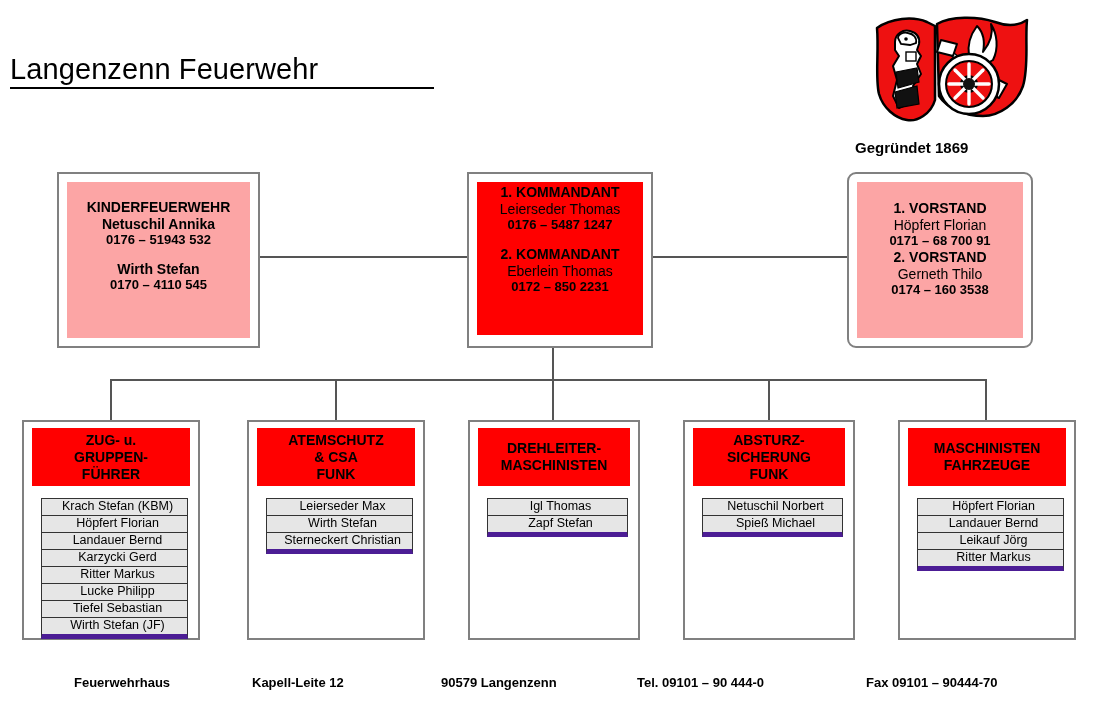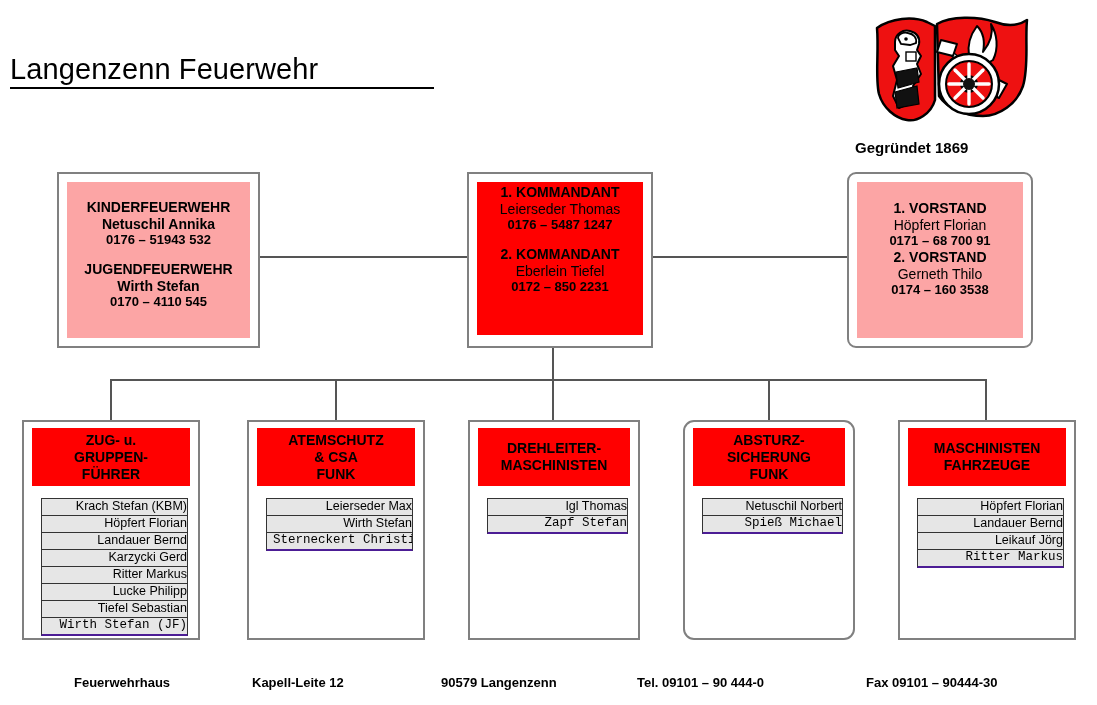--- a/index.html
+++ b/index.html
@@ -151,31 +151,31 @@
     right: 10px;
   }
   .member {
     background: #e6e6e6;
     border: 1px solid #333333;
     border-bottom: none;
     font-size: 12.5px;
     line-height: 15px;
     padding: 0 0 1px 6px;
     height: 15px;
-    text-align: right;
+    text-align: center;
     white-space: nowrap;
     overflow: hidden;
     margin-left: 7px;
   }
-  .member:last-child { border-bottom: 2px solid #4c1d95; font-family: Liberation Mono, monospace; }
+  .member:last-child { border-bottom: 5px solid #4c1d95; }
 
   #grp-0 { left: 22px;  width: 178px; padding-left: 48px; }
   #grp-1 { left: 247px; width: 178px; }
   #grp-2 { left: 468px; width: 172px; }
-  #grp-3 { left: 683px; width: 172px; border-radius: 11px; }
+  #grp-3 { left: 683px; width: 172px; }
   #grp-4 { left: 898px; width: 178px; }
 
   
   #footer {
     position: absolute;
     left: 0;
     top: 675px;
     width: 906px;
     height: 20px;
   }
@@ -258,34 +258,33 @@
   <div class="ln lnv" style="left:552px; top:379px; height:43px;"></div>
   <div class="ln lnv" style="left:768px; top:379px; height:43px;"></div>
   <div class="ln lnv" style="left:985px; top:379px; height:43px;"></div>
 
   <div class="frame" id="box-kinder">
     <div class="panel yellow">
       <div class="ttl">KINDERFEUERWEHR</div>
       <div class="nm b">Netuschil Annika</div>
       <div class="tel">0176 – 51943 532</div>
       <div class="gap"></div>
-      <div class="ttl">JUGENDFEUERWEHR</div>
       <div class="nm b">Wirth Stefan</div>
       <div class="tel">0170 – 4110 545</div>
     </div>
   </div>
 
   <div class="frame" id="box-kommandant">
     <div class="panel red">
       <div class="ttl">1. KOMMANDANT</div>
       <div class="nm">Leierseder Thomas</div>
       <div class="tel">0176 – 5487 1247</div>
       <div class="gap"></div>
       <div class="ttl">2. KOMMANDANT</div>
-      <div class="nm">Eberlein Tiefel</div>
+      <div class="nm">Eberlein Thomas</div>
       <div class="tel">0172 – 850 2231</div>
     </div>
   </div>
 
   <div class="frame" id="box-vorstand">
     <div class="panel yellow">
       <div class="ttl">1. VORSTAND</div>
       <div class="nm">Höpfert Florian</div>
       <div class="tel">0171 – 68 700 91</div>
       <div class="ttl">2. VORSTAND</div>
@@ -351,16 +350,16 @@
         <div class="member">Leikauf Jörg</div>
         <div class="member">Ritter Markus</div>
       </div>
   </div>
 
   <div id="footer">
     <div class="foot" id="foot-0">Feuerwehrhaus</div>
     <div class="foot" id="foot-1">Kapell-Leite 12</div>
     <div class="foot" id="foot-2">90579 Langenzenn</div>
     <div class="foot" id="foot-3">Tel. 09101 – 90 444-0</div>
-    <div class="foot" id="foot-4">Fax 09101 – 90444-30</div>
+    <div class="foot" id="foot-4">Fax 09101 – 90444-70</div>
   </div>
 
 </div>
 
 </body></html>

